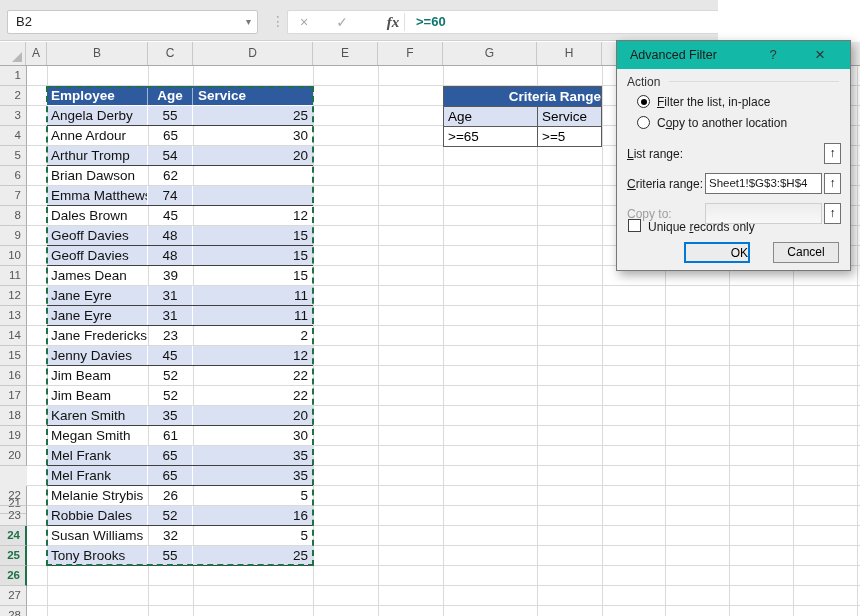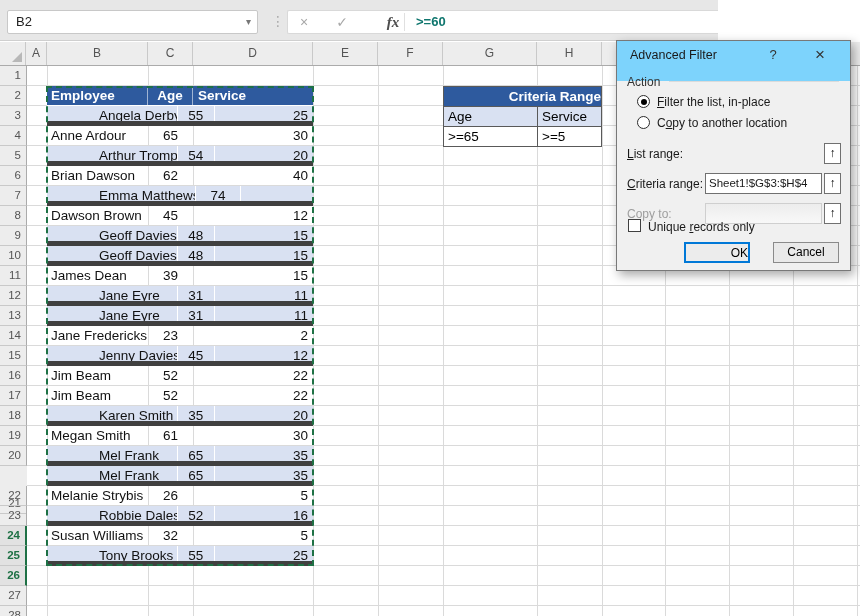--- a/index.html
+++ b/index.html
@@ -43,21 +43,21 @@
   .gvline{position:absolute;top:24px;bottom:0;width:1px;background:#DADADA;z-index:2;}
 
   
   .xtable{position:absolute;left:47px;top:44px;width:266px;z-index:3;}
   .thead{display:flex;height:20px;background:var(--blue);box-sizing:border-box;border-bottom:1px solid #fff;}
   .thead .hc{height:19px;line-height:19px;color:#fff;font-weight:bold;font-size:13.5px;
              box-sizing:border-box;border-right:1px solid rgba(255,255,255,.55);}
   .hc.c1{width:101px;padding-left:4px;} .hc.c2{width:45px;text-align:center;}
   .hc.c3{width:120px;padding-left:5px;border-right:none;}
   .trow{display:flex;height:20px;box-sizing:border-box;}
-  .trow.banded{background:var(--band);border-bottom:5px solid #404040;padding-left:48px;}
+  .trow.banded{background:var(--band);border-bottom:1px solid #404040;}
   .trow .tc{height:100%;box-sizing:border-box;font-size:13.5px;color:#111;line-height:19px;overflow:hidden;}
   .trow .tc.name{width:101px;padding-left:4px;white-space:nowrap;}
   .trow .tc.age{width:45px;text-align:center;}
   .trow .tc.svc{width:120px;text-align:right;padding-right:5px;}
   .trow.banded .tc.name,.trow.banded .tc.age{border-right:1px solid #fff;}
 
   
   .crit{position:absolute;z-index:3;box-sizing:border-box;border:1px solid #595959;
         font-size:13.5px;line-height:19px;height:21px;padding-left:4px;overflow:hidden;}
   .crit.title{left:443px;top:44px;width:159px;background:var(--blue);color:#fff;font-weight:bold;text-align:right;}
@@ -66,21 +66,21 @@
   .crit.v1{left:443px;top:84px;width:95px;background:#fff;}
   .crit.v2{left:537px;top:84px;width:65px;background:#fff;}
 
   .ants{position:absolute;left:46px;top:44px;width:268px;height:480px;box-sizing:border-box;
         border:2px dashed var(--ants);z-index:5;pointer-events:none;}
 
   
   .dlg{position:absolute;left:616px;top:40px;width:235px;height:231px;background:#F0F0F0;
        border:1px solid #787878;box-sizing:border-box;z-index:40;font-size:12px;color:#1a1a1a;
        box-shadow:3px 4px 10px rgba(0,0,0,.35);}
-  .dtitle{position:absolute;left:0;top:0;right:0;height:40px;background:#7dd3fc;}
+  .dtitle{position:absolute;left:0;top:0;right:0;height:28px;background:#14b8a6;}
   .dtitle .txt{position:absolute;left:13px;top:7px;font-size:12.5px;color:#1a1a1a;}
   .dhelp{position:absolute;left:148px;top:6px;width:16px;text-align:center;font-size:13px;color:#333;}
   .dclose{position:absolute;left:192px;top:4px;width:22px;text-align:center;font-size:17px;color:#333;}
   .dlabel{position:absolute;white-space:pre;}
   .dline{position:absolute;left:52px;top:40px;right:11px;height:1px;background:#DBDBDB;}
   .radio{position:absolute;left:20px;width:13px;height:13px;border:1px solid #2B2B2B;border-radius:50%;
          background:#fff;box-sizing:border-box;}
   .radio.on::after{content:"";position:absolute;left:2.5px;top:2.5px;width:6px;height:6px;border-radius:50%;background:#000;}
   .dinput{position:absolute;left:88px;width:117px;height:21px;background:#fff;border:1px solid #707070;
           box-sizing:border-box;font-size:11.5px;line-height:19px;padding:0 3px;white-space:nowrap;overflow:hidden;}
@@ -150,28 +150,27 @@
             <div class="tc svc">30</div>
           </div>
           <div class="trow banded">
             <div class="tc name">Arthur Tromp</div>
             <div class="tc age">54</div>
             <div class="tc svc">20</div>
           </div>
           <div class="trow">
             <div class="tc name">Brian Dawson</div>
             <div class="tc age">62</div>
-            <div class="tc svc">40</div>
           </div>
           <div class="trow banded">
             <div class="tc name">Emma Matthews</div>
             <div class="tc age">74</div>
           </div>
           <div class="trow">
-            <div class="tc name">Dawson Brown</div>
+            <div class="tc name">Dales Brown</div>
             <div class="tc age">45</div>
             <div class="tc svc">12</div>
           </div>
           <div class="trow banded">
             <div class="tc name">Geoff Davies</div>
             <div class="tc age">48</div>
             <div class="tc svc">15</div>
           </div>
           <div class="trow banded">
             <div class="tc name">Geoff Davies</div>

